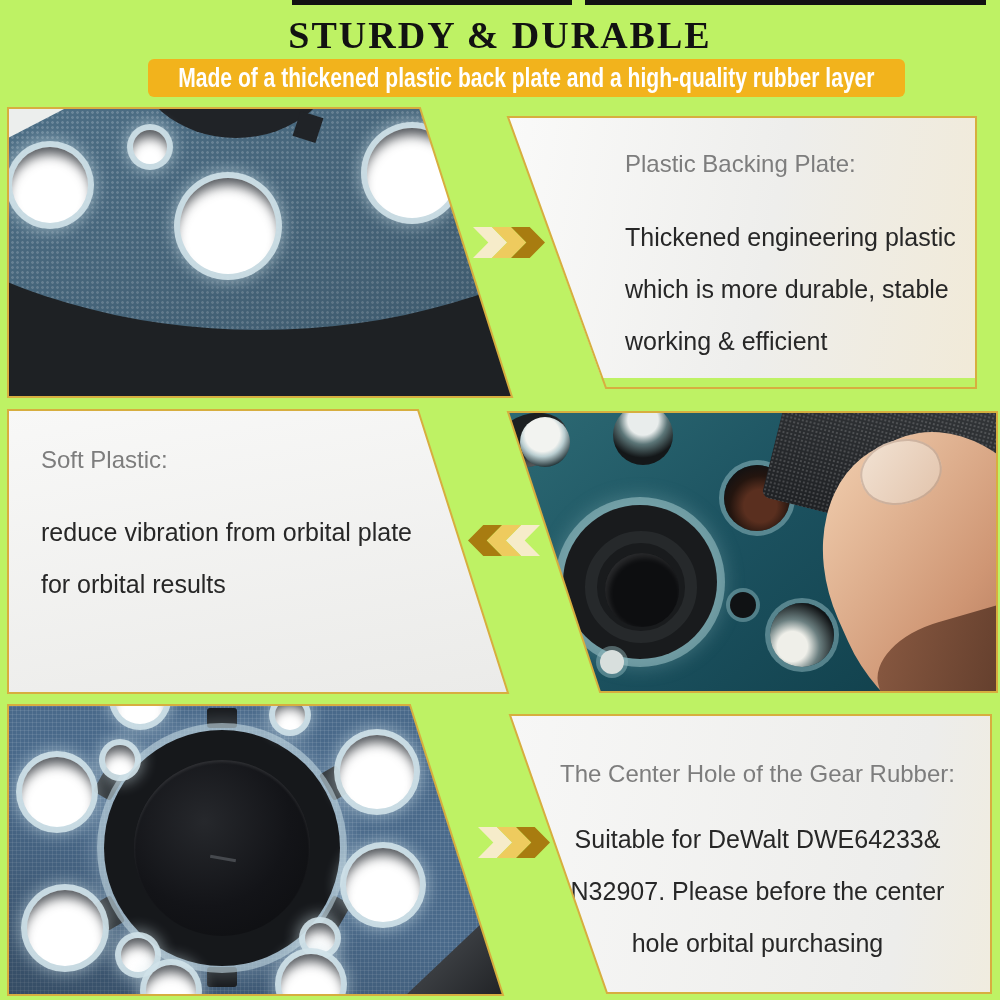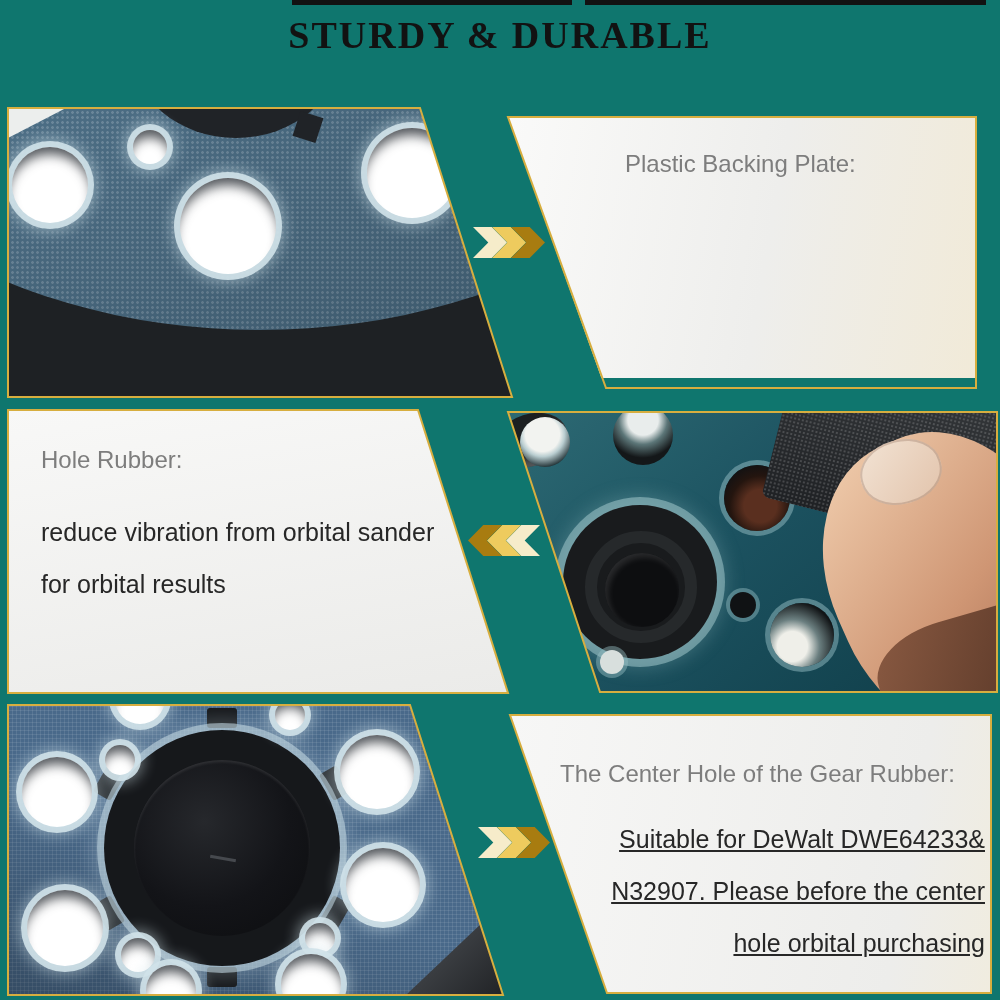--- a/index.html
+++ b/index.html
@@ -1,17 +1,17 @@
 <!DOCTYPE html>
 <html style="--banner-bg: #F2B31C; --banner-text: #FFFFFF; --chev-light: #F6ECCA; --chev-mid: #EECB5E; --chev-dark: #A87C10; --panel-border: #D7AE3F; --heading-text: #7D7D7D; --body-text: #272727;"><head>
 <meta charset="utf-8">
 <style>
   html,body{margin:0;padding:0;background:#ffffff;}
   .page{
-    position:relative;width:1000px;height:1000px;background:#0f766e;
+    position:relative;width:1000px;height:1000px;background:#bef264;
     overflow:hidden;font-family:"Liberation Sans", sans-serif;
   }
   
   .crop-bar{position:absolute;top:0;height:5px;background:#121212;}
   .crop-bar.b1{left:292px;width:280px;}
   .crop-bar.b2{left:585px;width:401px;}
 
   
   .title{
     position:absolute;left:0;right:0;top:13px;text-align:center;
@@ -132,21 +132,21 @@
   .g3mark{position:absolute;left:202px;top:152px;width:26px;height:3px;background:#46494e;transform:rotate(10deg);}
   .p3-wedge{position:absolute;left:398px;top:198px;width:97px;height:92px;
       background:linear-gradient(135deg,#53575c,#212326);
       clip-path:polygon(100% 0,100% 100%,0 100%);}
 
   
   .pn3{left:510px;top:715px;width:481px;height:278px;
        background:linear-gradient(100deg,#f7f7f6 0%,#ededeb 80%,#f0ecdf 100%);
        clip-path:polygon(0 0,481px 0,481px 278px,97px 278px);}
   .pn3 .heading{left:20px;right:6px;text-align:center;top:45px;}
-  .pn3 .body{left:20px;right:6px;text-align:right;top:98px;text-decoration:underline;}
+  .pn3 .body{left:20px;right:6px;text-align:center;top:98px;}
 
   
   .borders{position:absolute;left:0;top:0;pointer-events:none;}
   .borders polygon{fill:none;stroke:var(--panel-border,#D7AE3F);stroke-width:2;}
 
   
   .chevrons{position:absolute;width:72px;height:31px;}
   .chevrons.left{transform:scaleX(-1);}
   .chev{position:absolute;top:0;width:34px;height:31px;display:block;
         clip-path:polygon(0 0,55% 0,100% 50%,55% 100%,0 100%,45% 50%);}
@@ -160,40 +160,48 @@
 </head>
 <body>
 
 <div class="page">
 
   <div class="crop-bar b1"></div>
   <div class="crop-bar b2"></div>
 
   <div class="title">STURDY &amp; DURABLE</div>
 
+  <div class="banner">
+    <span class="banner-text">Made of a thickened plastic back plate and a high-quality rubber layer</span>
+  </div>
 
   <div class="photo p1">
     <div class="p1-face"></div>
     <div class="p1-hub"></div>
     <div class="p1-notch"></div>
     <div class="hw" style="left:125px;top:22px;width:34px;height:34px;"></div>
     <div class="hw" style="left:4px;top:39px;width:76px;height:76px;"></div>
     <div class="hw" style="left:172px;top:70px;width:96px;height:96px;"></div>
     <div class="hw" style="left:359px;top:20px;width:90px;height:90px;"></div>
     <div class="p1-corner"></div>
   </div>
 
   <div class="panel pn1">
     <div class="heading">Plastic Backing Plate:</div>
+    <div class="body">
+      <div>Thickened engineering plastic</div>
+      <div>which is more durable, stable</div>
+      <div>working &amp; efficient</div>
+    </div>
   </div>
 
   <div class="panel pn2">
-    <div class="heading">Hole Rubber:</div>
+    <div class="heading">Soft Plastic:</div>
     <div class="body">
-      <div>reduce vibration from orbital sander</div>
+      <div>reduce vibration from orbital plate</div>
       <div>for orbital results</div>
     </div>
   </div>
 
   <div class="photo p2">
     <div class="p2-cornerdark"></div>
     <div class="p2-holeA"></div>
     <div class="p2-holeB"></div>
     <div class="p2-holeD"></div>
     <div class="p2-hub">

